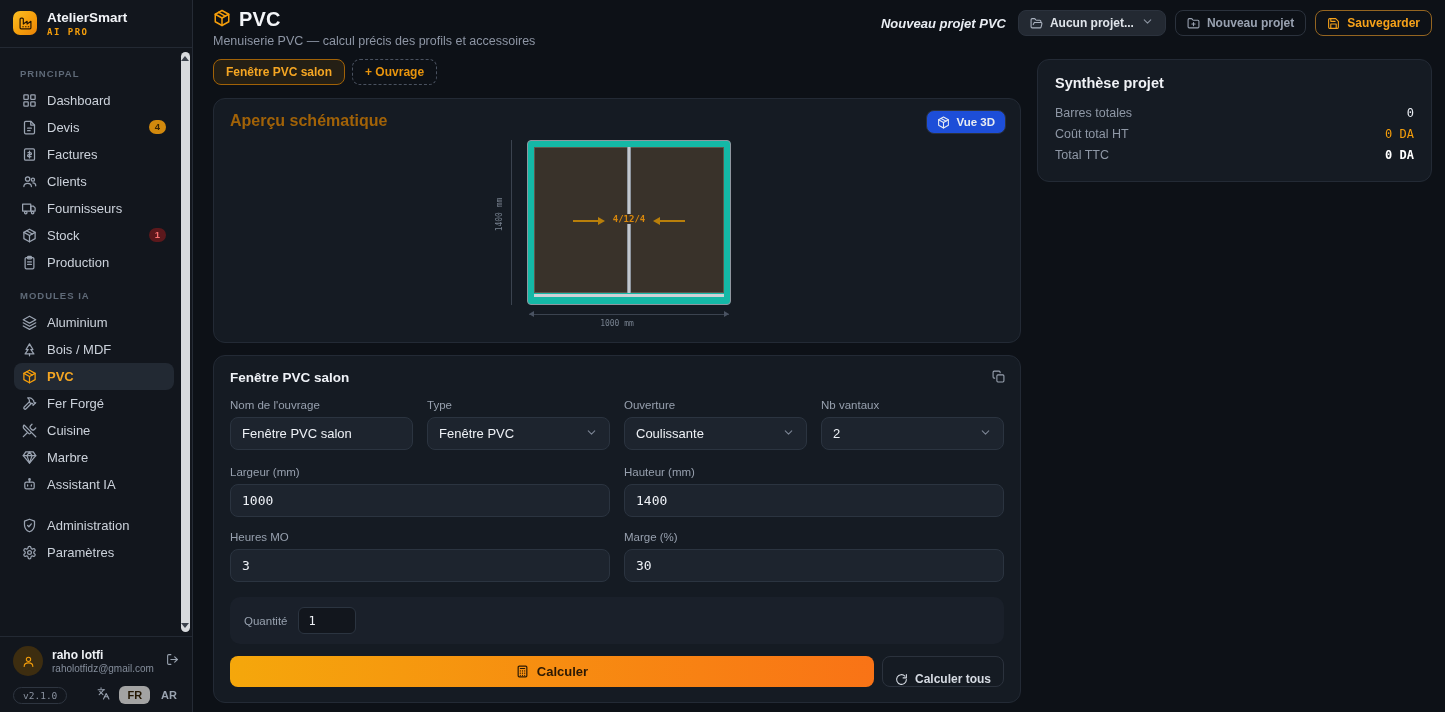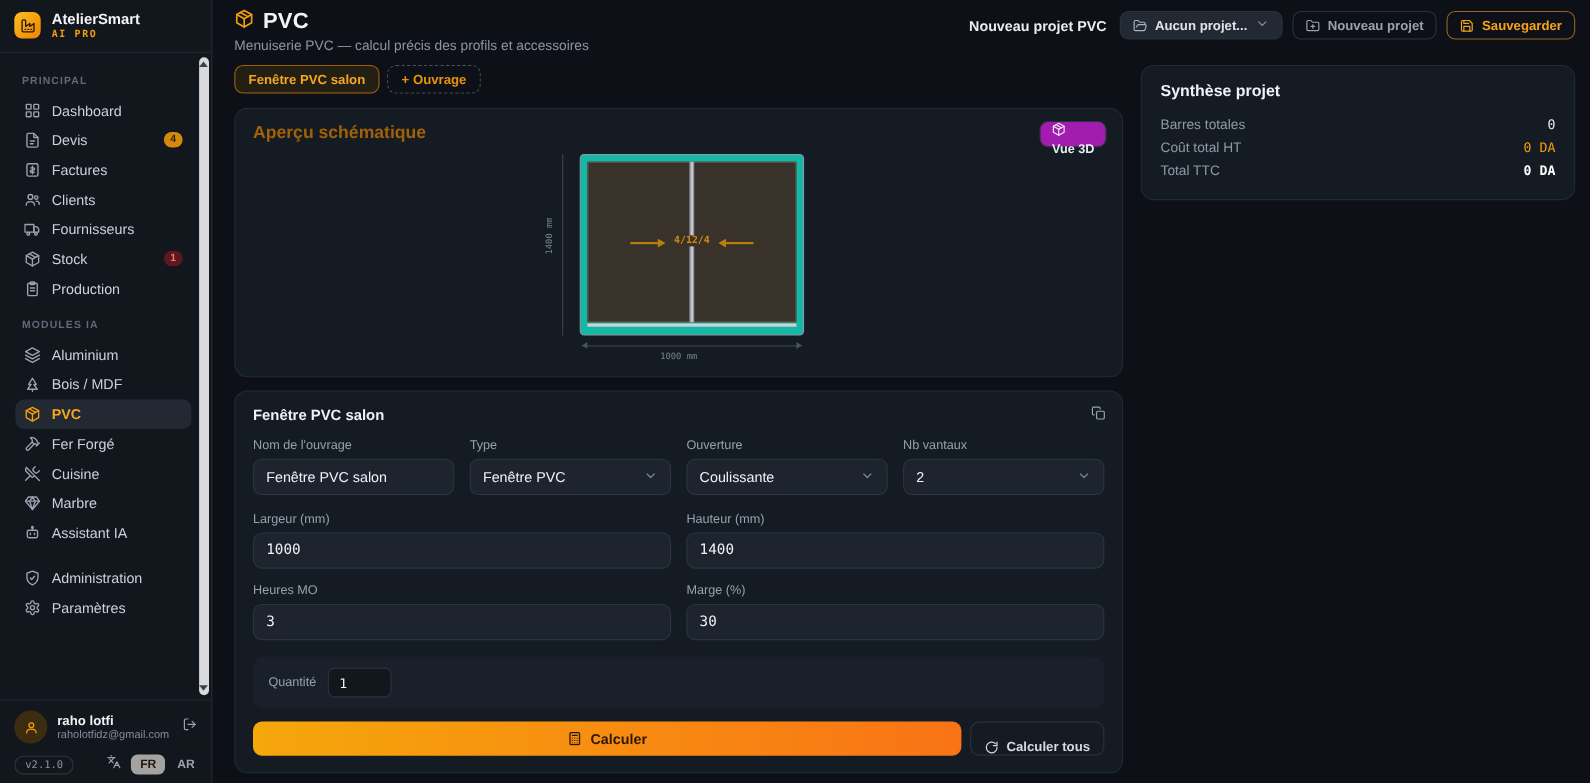--- a/index.html
+++ b/index.html
@@ -60,21 +60,21 @@
   .lang-btn.idle { color:#9aa3b0; padding:3px 2px; }
 
   
   .main { flex:1; padding:8px 13px 0 20px; min-width:0; }
   .main-header { display:flex; align-items:flex-start; }
   .title-group .title-row { display:flex; align-items:center; gap:8px; }
   .title-row .tico { color:#f59e0b; } .title-row .tico svg { width:18px; height:18px; }
   .page-title { font-size:20px; font-weight:bold; color:#f3f5f8; letter-spacing:.2px; }
   .page-subtitle { font-size:12.5px; color:#8d95a4; margin-top:3px; }
   .header-actions { margin-left:auto; display:flex; align-items:center; gap:9px; padding-top:2px; }
-  .proj-label { font-size:13px; font-weight:bold; color:#e9edf3; margin-right:3px; }
+  .proj-label { font-size:13px; font-weight:bold; color:#e9edf3; margin-right:3px;font-style:italic; }
   .pill-btn { display:flex; align-items:center; gap:7px; height:26px; padding:0 11px; border-radius:8px; font-size:12px; font-weight:bold; cursor:pointer; }
   .pill-btn svg { width:13px; height:13px; }
   .proj-select { background:#232932; border:1px solid #2b323d; color:#dfe4ea; }
   .proj-select .chev svg { width:11px; height:11px; color:#8b93a1; }
   .btn-newproj { background:transparent; border:1px solid #2b323d; color:#99a2b1; }
   .btn-save { background:transparent; border:1px solid #946521; color:#f6a21a; }
 
   .content { display:flex; gap:16px; margin-top:11px; }
   .col-left { width:808px; min-width:808px; }
   .col-right { flex:1; }
@@ -82,21 +82,21 @@
   .tabs { display:flex; gap:7px; margin-bottom:13px; }
   .tab { height:26px; display:flex; align-items:center; padding:0 12px; border-radius:8px; font-size:12px; font-weight:bold; cursor:pointer; }
   .tab.active { background:rgba(245,158,11,.10); border:1px solid #a16207; color:#f5a623; }
   .tab.ghost { border:1px dashed #4a5260; color:#e8940d; }
 
   .card { background:#151b23; border:1px solid #232a35; border-radius:12px; }
 
   
   .preview-card { height:245px; padding:13px 16px; position:relative; }
   .preview-title { font-size:16px; font-weight:bold; color:#a16207; }
-  .btn-3d { position:absolute; top:11px; right:14px; display:flex; gap:6px; height:24px; padding:0 10px; background:#a21caf; border:1px solid #2b323d; border-radius:8px; font-size:11.5px; font-weight:bold; color:#e8ecf2; cursor:pointer;flex-direction:column; }
+  .btn-3d { position:absolute; top:11px; right:14px; display:flex; align-items:center; gap:6px; height:24px; padding:0 10px; background:#1d4ed8; border:1px solid #2b323d; border-radius:8px; font-size:11.5px; font-weight:bold; color:#e8ecf2; cursor:pointer; }
   .btn-3d svg { width:12px; height:12px; }
 
   .win-wrap { position:relative; width:240px; height:192px; margin:8px auto 0; }
   .win-frame { position:absolute; left:30px; top:2px; width:204px; height:165px; background:#14b8a6; border:1px solid #8f969f; border-radius:4px; }
   .win-glass { position:absolute; left:6px; top:6px; right:6px; bottom:11px; background:#39322a; border:1px solid #5e584d; }
   .win-sill { position:absolute; left:6px; right:6px; bottom:7px; height:3px; background:#cdd1d6; }
   .win-divider { position:absolute; top:6px; bottom:11px; left:50%; width:4px; margin-left:-2px; background:#c3c7cd; border-left:1px solid #8f969f; border-right:1px solid #8f969f; }
   .arrow { position:absolute; top:79px; height:2px; background:#b97f0a; width:26px; }
   .arrow.l { left:45px; } .arrow.r { right:45px; }
   .arrow.l::after { content:""; position:absolute; right:-6px; top:-3.5px; border-left:7px solid #b97f0a; border-top:4.5px solid transparent; border-bottom:4.5px solid transparent; }

